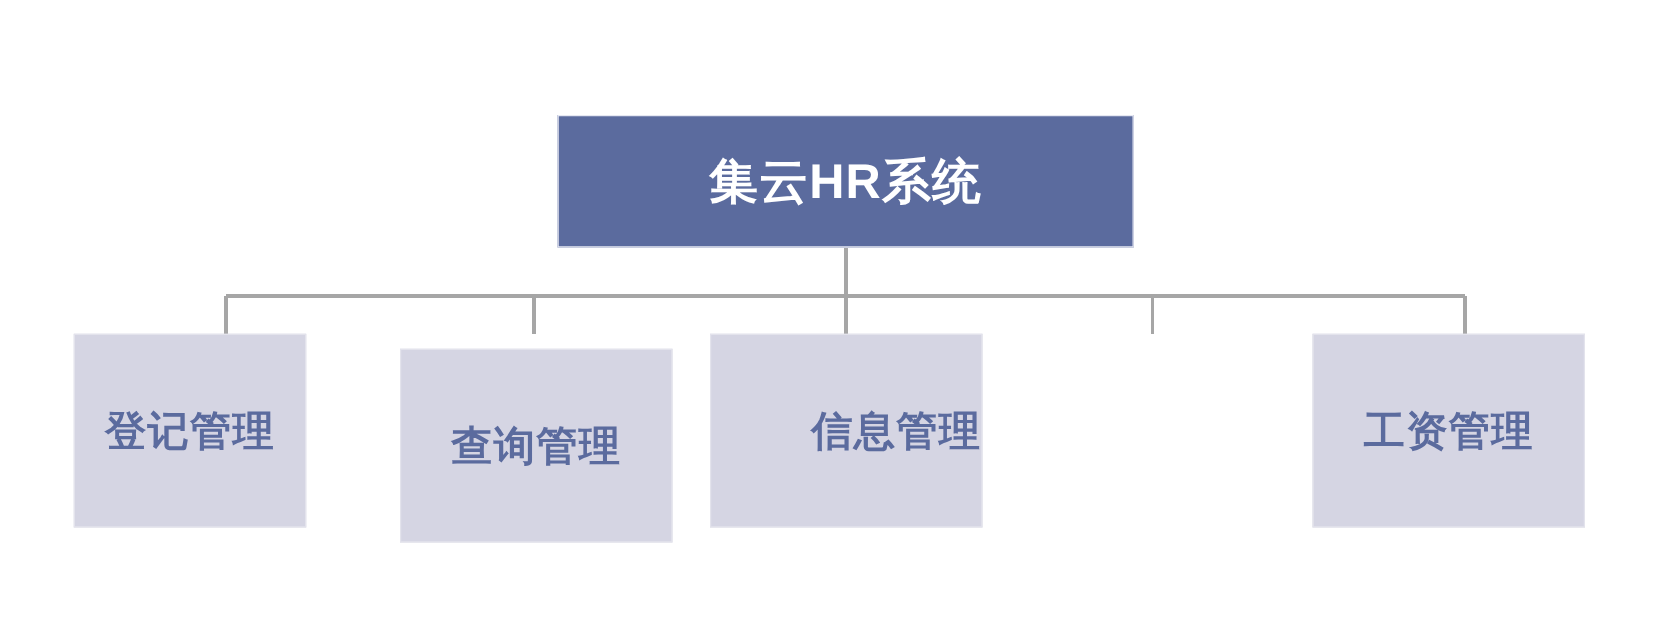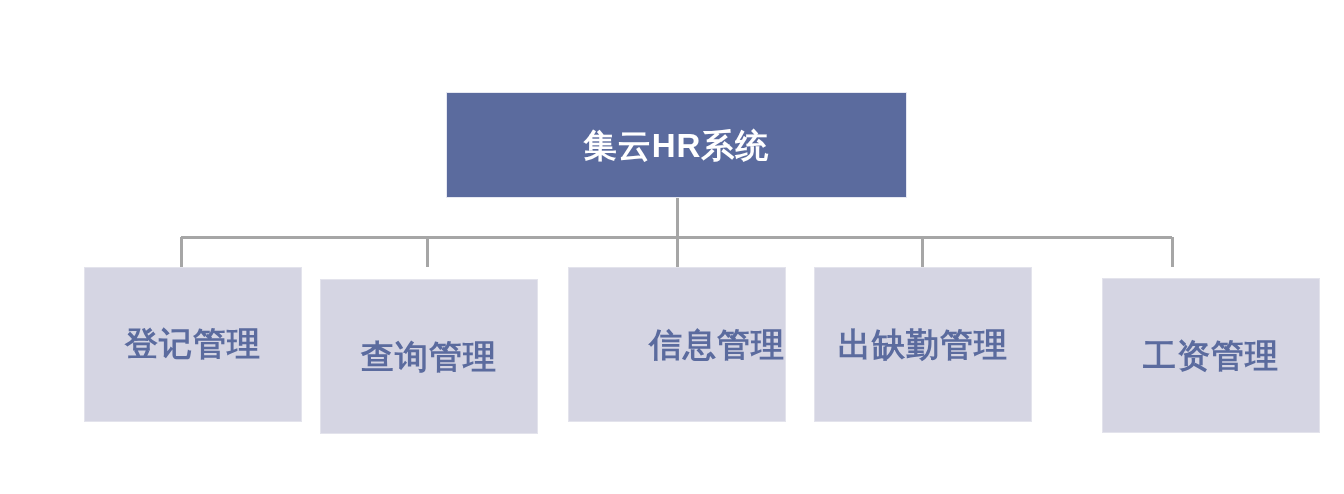--- a/index.html
+++ b/index.html
@@ -39,21 +39,21 @@
     height: 106px;
     box-sizing: border-box;
     background: #5B6B9E;
     border: 1px solid #E6E8F2;
     display: flex;
     align-items: center;
     justify-content: center;
   }
   .node-root .node-label {
     color: #FFFFFF;
-    font-size: 33px;
+    font-size: 39px;
     font-weight: bold;
     letter-spacing: 1px;
     line-height: 1;
     white-space: nowrap;
   }
 
   
   .node-child {
     position: absolute;
     top: 267px;
@@ -67,25 +67,25 @@
   }
   .node-child .node-label {
     color: #5B6B9E;
     font-size: 33px;
     font-weight: bold;
     letter-spacing: 1px;
     line-height: 1;
     white-space: nowrap;
   }
 
-  .child-0 { left: 84px;   width: 218px; font-family: Liberation Serif, serif; }
+  .child-0 { left: 59px;   width: 186px; }
   .child-1 { left: 320px;  width: 218px; margin-top: 12px; }
   .child-2 { left: 568px;  width: 218px; justify-content: flex-end; }
   .child-3 { left: 814px;  width: 218px; }
-  .child-4 { left: 1102px; width: 218px; margin-top: 11px; }
+  .child-4 { left: 1050px; width: 218px; }
 </style>
 </head>
 <body>
 
 <div id="diagram">
 
   <svg id="connectors" viewBox="0 0 1344 494" width="1344" height="494">
     <g stroke="#A6A6A6" stroke-width="3" fill="none" shape-rendering="crispEdges">
 
       <line x1="677" y1="198" x2="677" y2="267"></line>
@@ -108,21 +108,18 @@
   </div>
 
   <div class="node-child child-1">
     <span class="node-label">查询管理</span>
   </div>
 
   <div class="node-child child-2">
     <span class="node-label">信息管理</span>
   </div>
 
-  <div class="node-child child-3">
-    <span class="node-label">出缺勤管理</span>
-  </div>
 
   <div class="node-child child-4">
     <span class="node-label">工资管理</span>
   </div>
 
 </div>
 
 </body></html>

